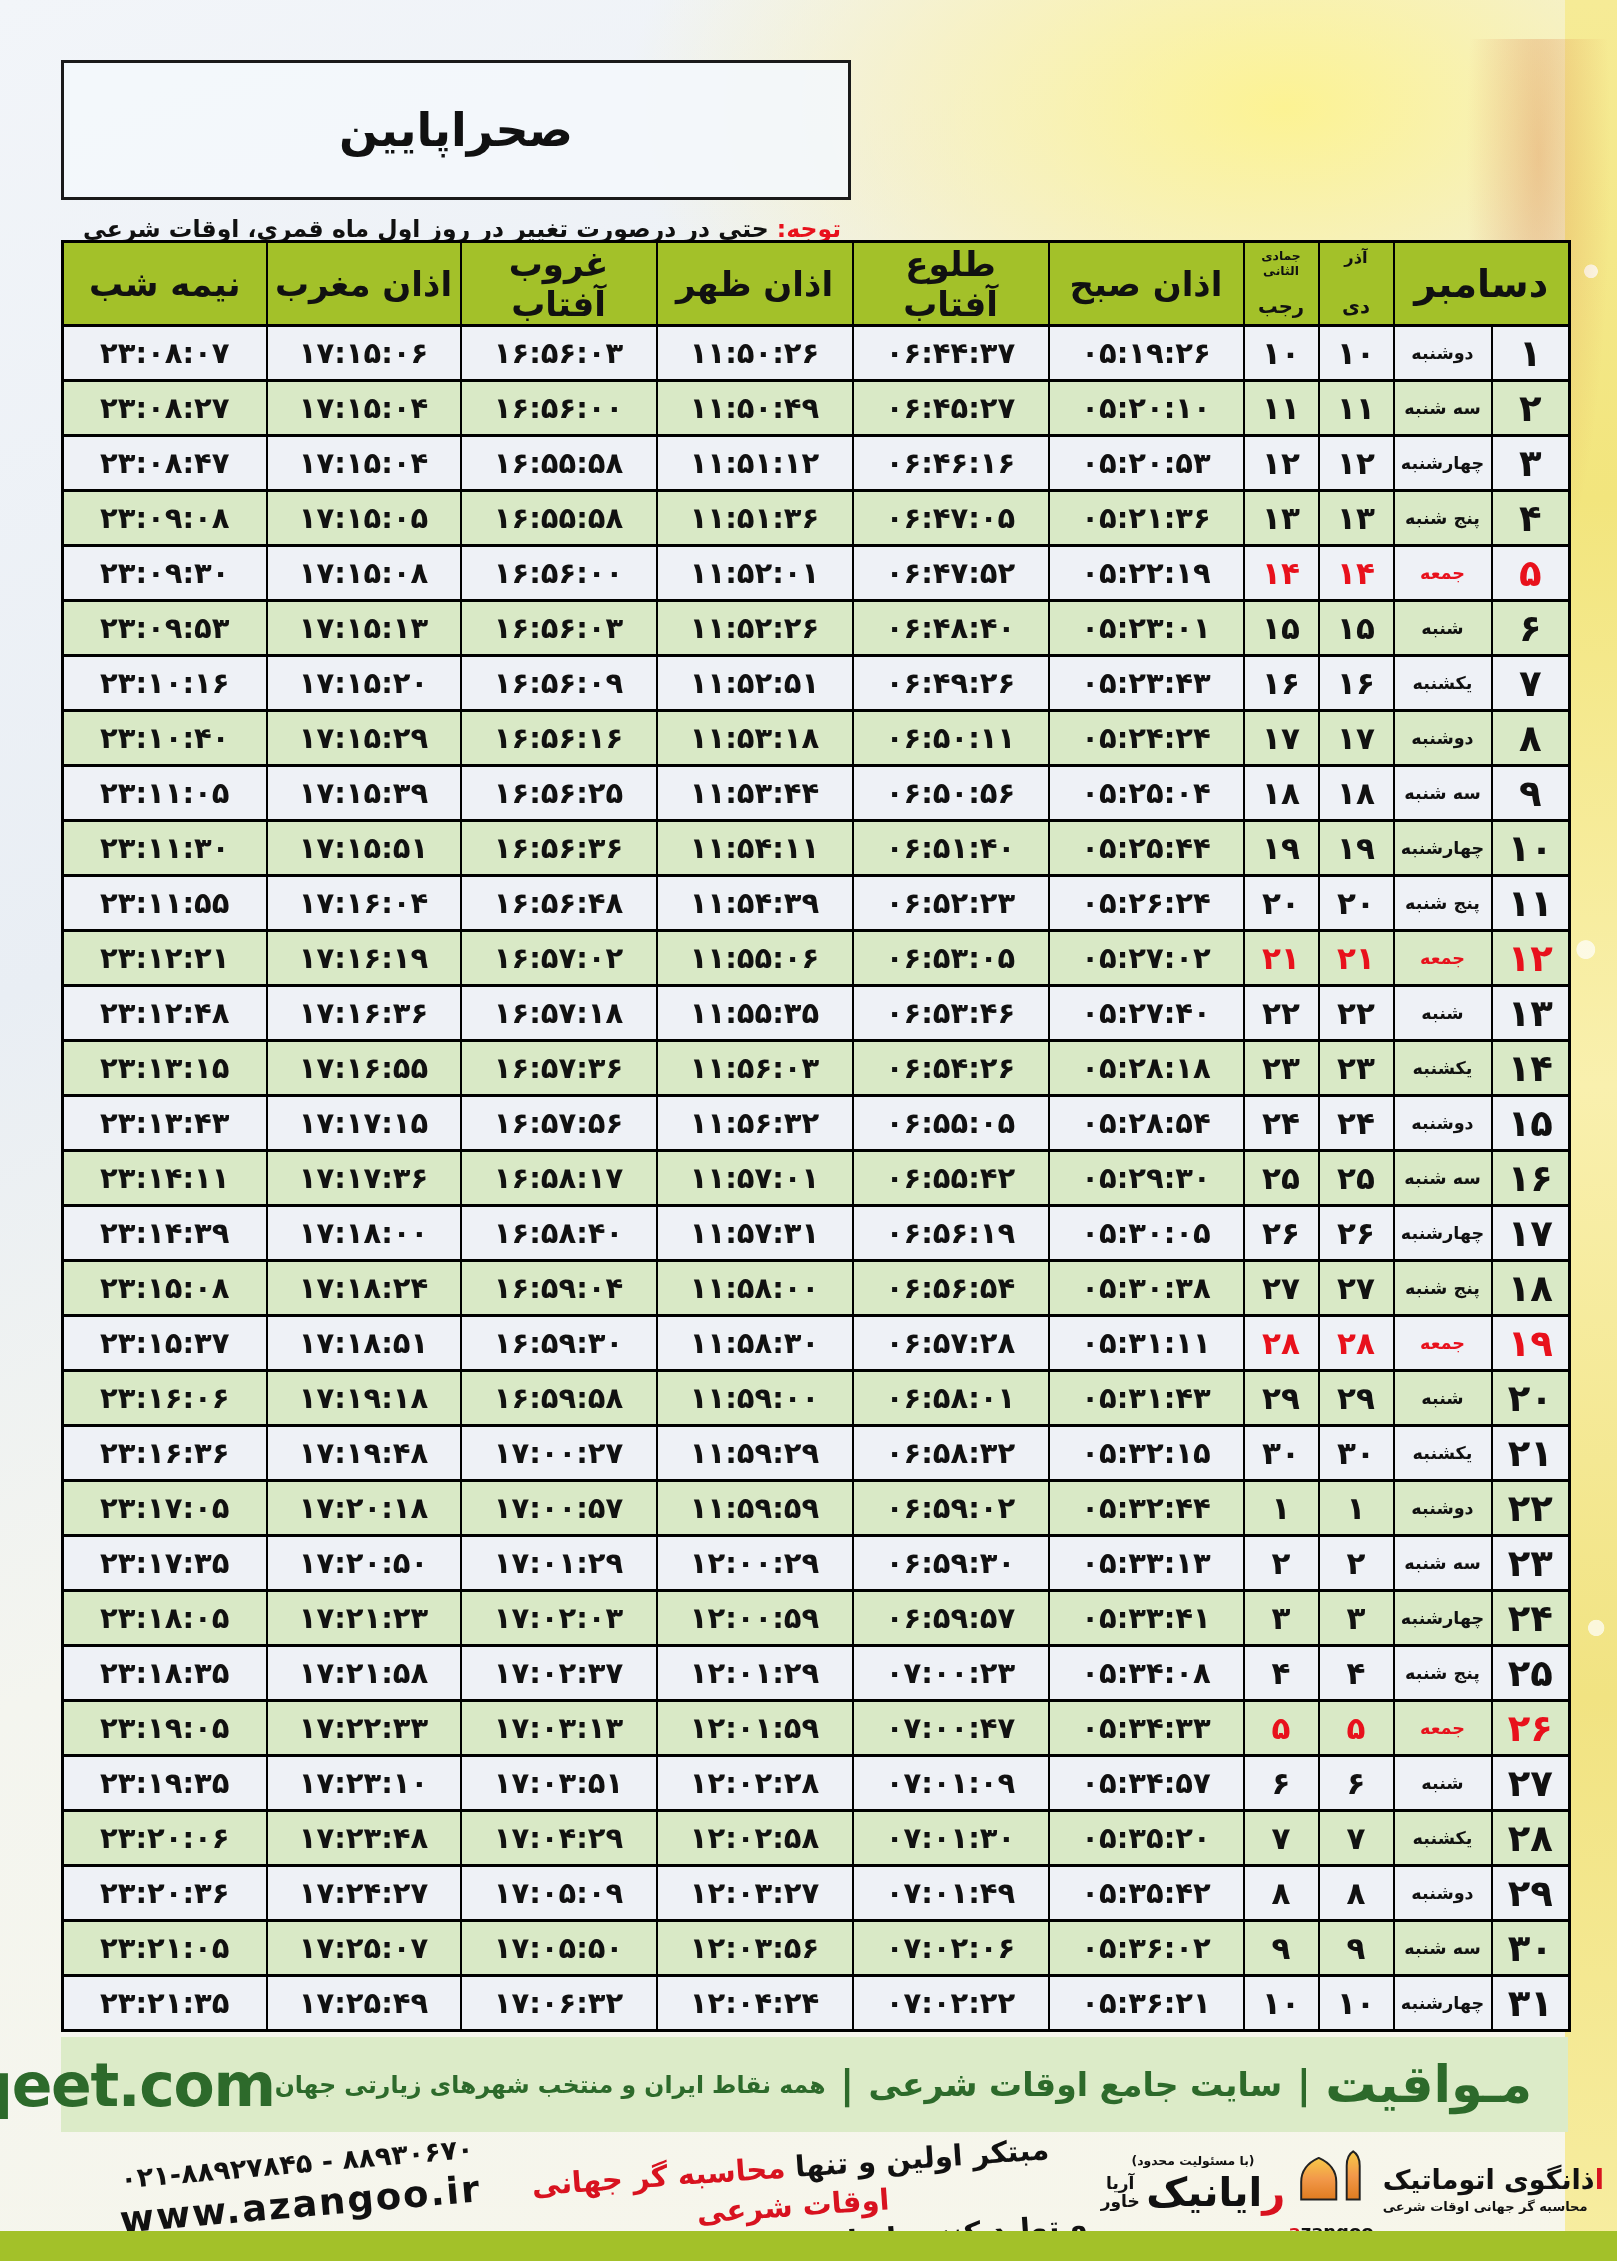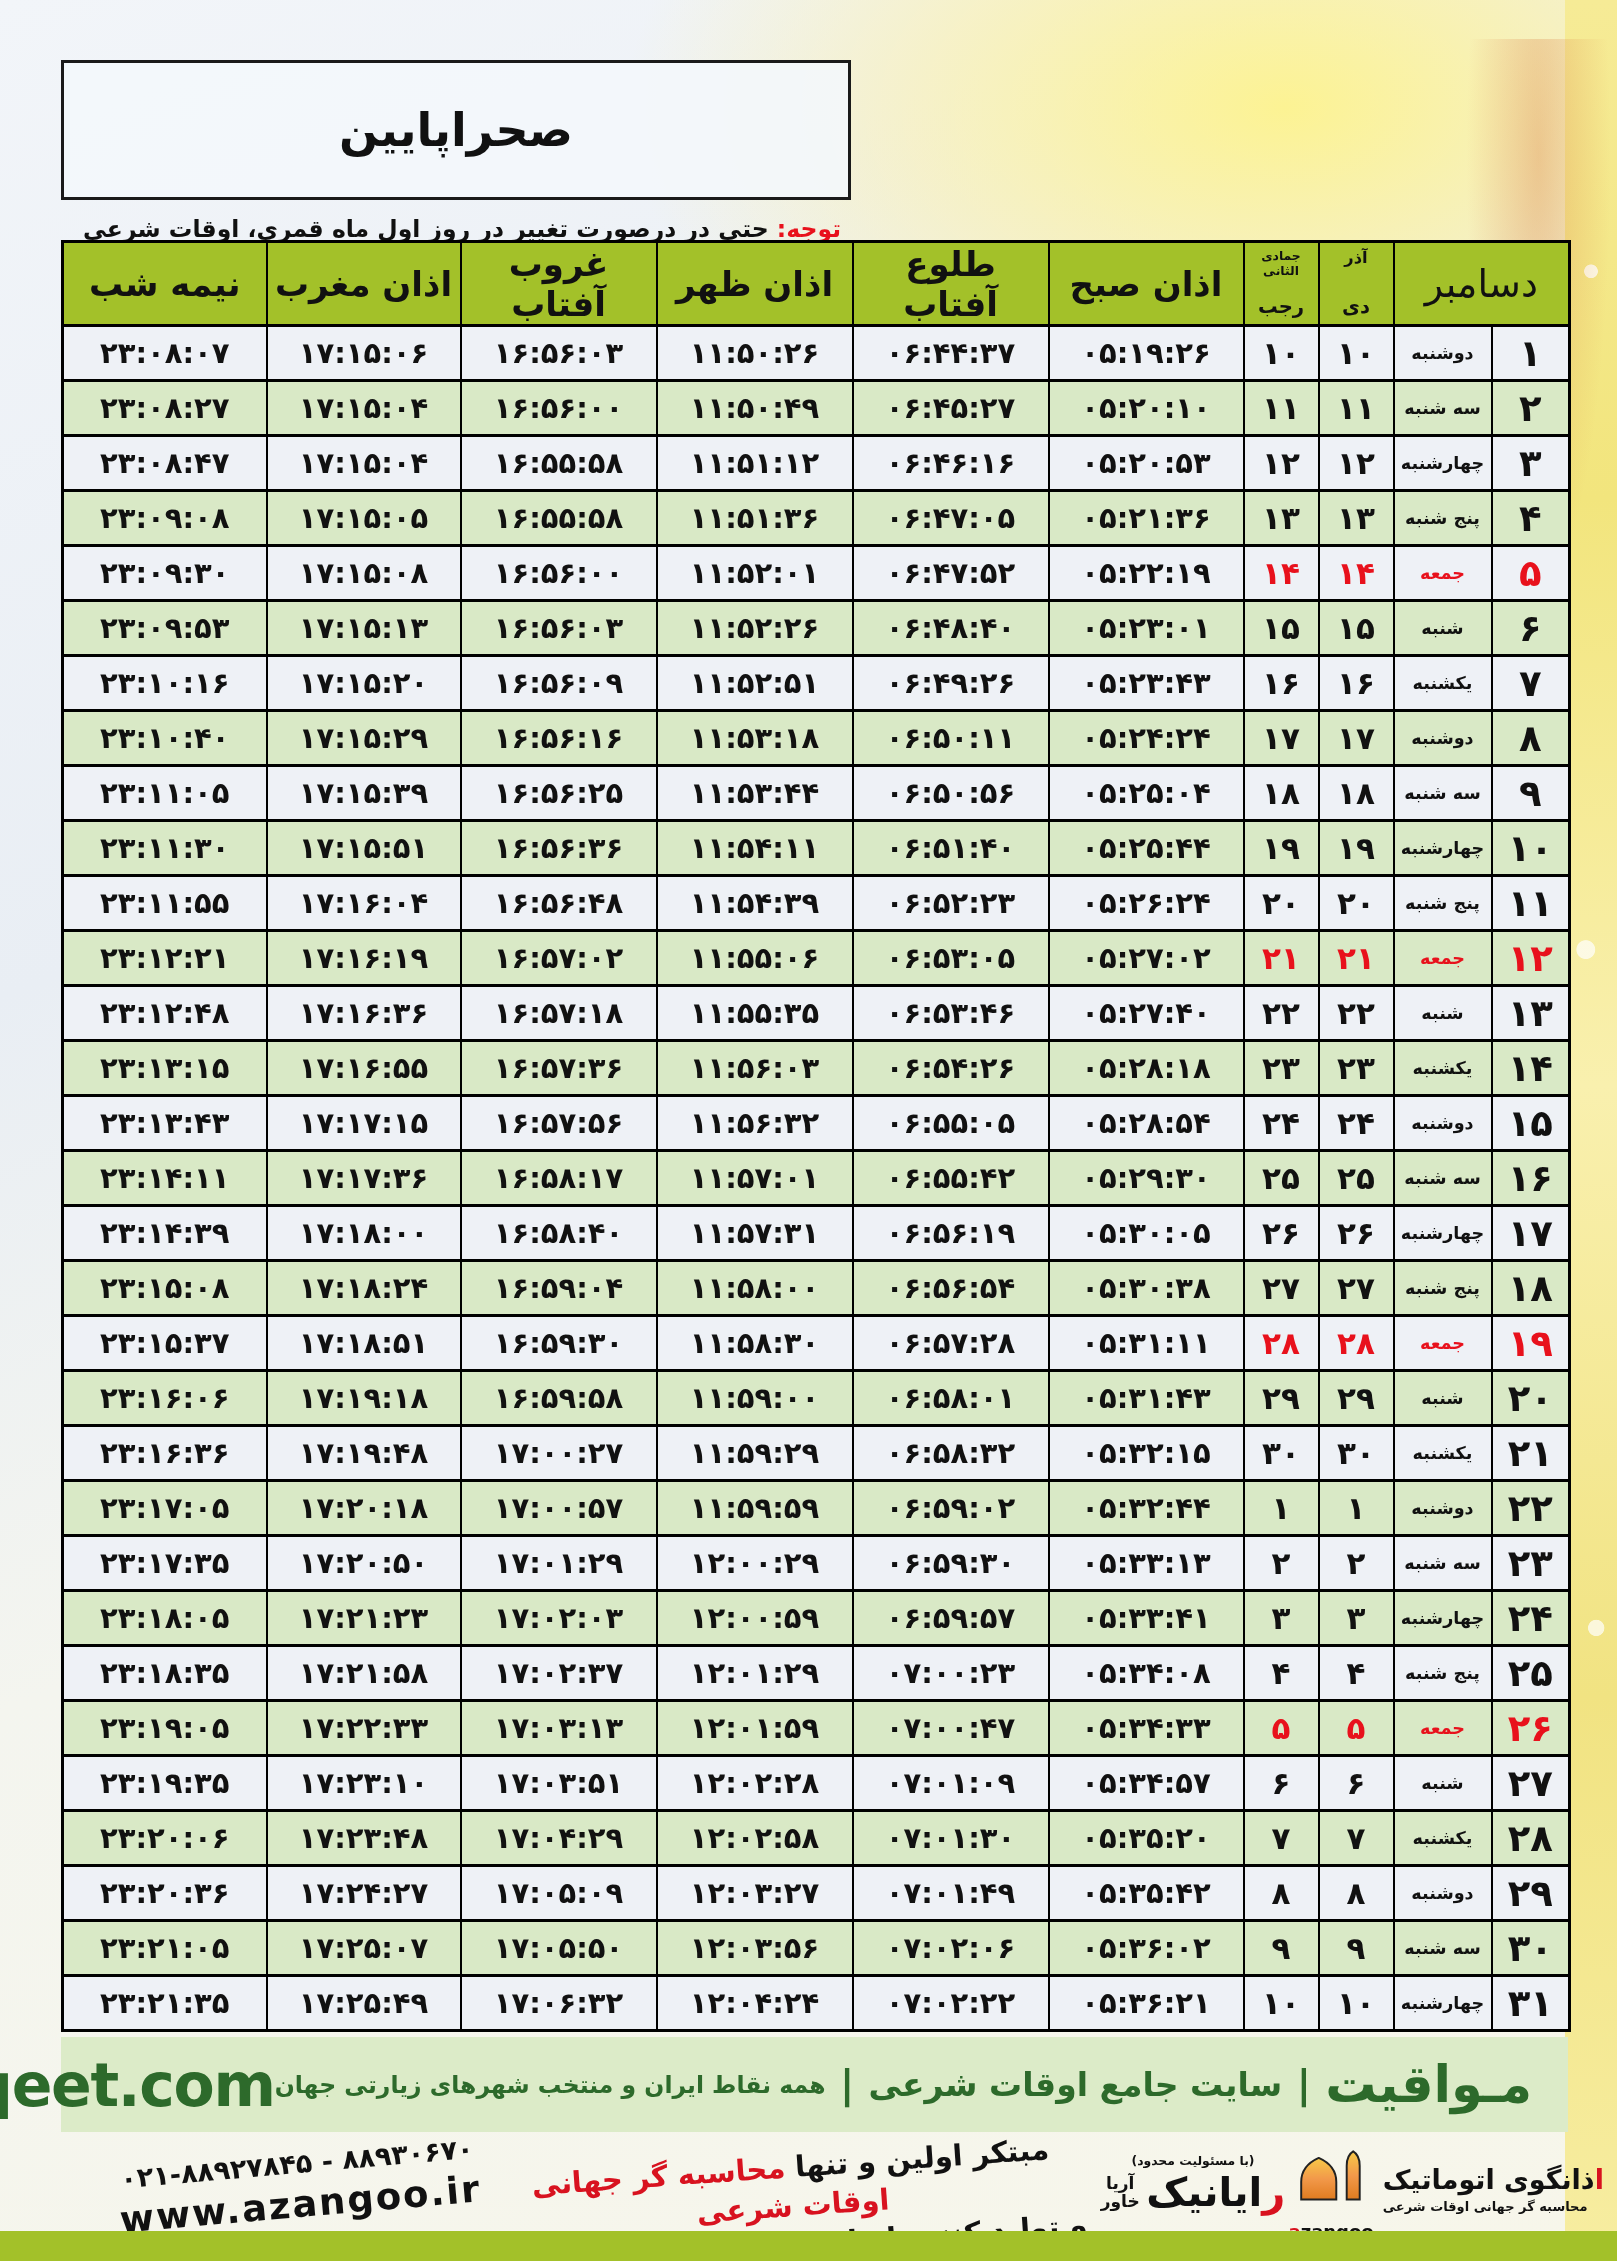--- a/index.html
+++ b/index.html
@@ -54,21 +54,21 @@
   table.prayer {
     position:absolute; top:240px; left:62px; width:1507px;
     border-collapse:collapse; table-layout:fixed;
     border:3.9px solid #000;
   }
   table.prayer th, table.prayer td {
     border:2px solid #000; border-top-width:3.3px; border-bottom-width:3.3px;
     text-align:center; vertical-align:middle; overflow:hidden;
   }
   table.prayer thead th { background:#a3c129; height:84px; border-bottom-width:3.9px; }
-  .th-month { font-size:38px; font-weight:normal; }
+  .th-month { font-size:38px; font-weight:bold; }
   .th-time  { font-size:34px; font-weight:bold; }
   .th-split { position:relative; font-weight:bold; }
   .th-split .top    { position:absolute; top:5.2px;  left:0; right:0; font-size:16.3px; }
   .th-split .bottom { position:absolute; bottom:6.5px; left:0; right:0; font-size:19.6px; }
   table.prayer tbody tr { height:55px; }
   table.prayer tbody tr:nth-child(odd)  td { background:#eef1f6; }
   table.prayer tbody tr:nth-child(even) td { background:#d9e9c6; }
   .c-day  { font-size:37px; font-weight:bold; }
   .c-week { font-size:17.6px; font-weight:bold; }
   .c-date { font-size:31px; font-weight:bold; }

